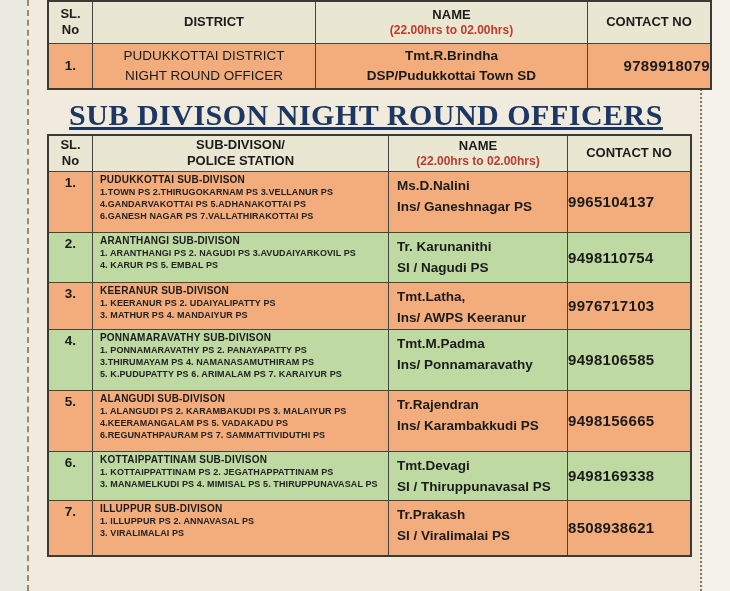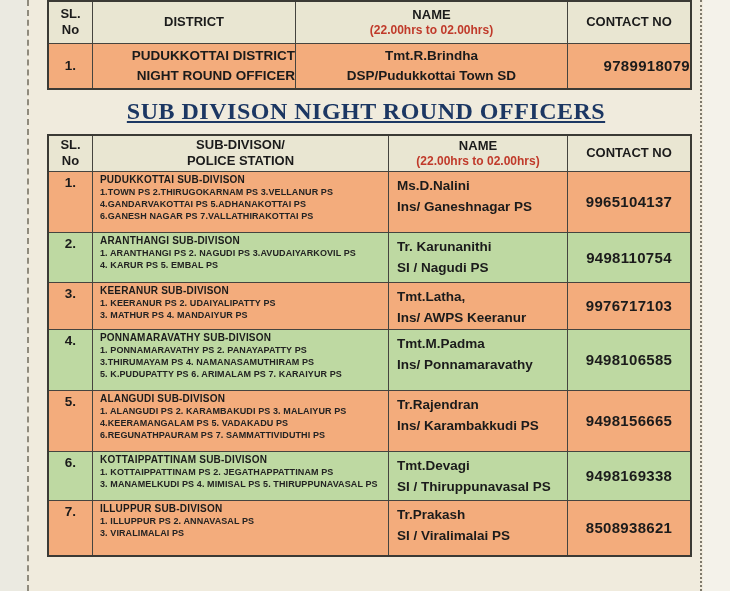--- a/index.html
+++ b/index.html
@@ -35,61 +35,61 @@
   .th{background:#e9e6d2;text-align:center;vertical-align:middle;
       font-weight:bold;font-size:13px;line-height:1.25;}
   .th-hours{color:#c03a2a;font-size:12px;font-weight:bold;}
 
   .row-orange{background:#f3ac7c;}
   .row-green{background:#bed9a2;}
 
   
   .t1-row{height:46px;}
   .t1-sl{width:43px;text-align:center;vertical-align:middle;font-weight:bold;font-size:13.5px;}
-  .t1-district{width:202px;text-align:right;vertical-align:middle;font-weight:bold;font-size:13.5px;line-height:1.45;}
+  .t1-district{width:202px;text-align:center;vertical-align:middle;font-weight:normal;font-size:13.5px;line-height:1.45;}
   .t1-name{width:271px;text-align:center;vertical-align:middle;font-weight:bold;font-size:13.5px;line-height:1.45;}
   .t1-contact{width:122px;text-align:right;vertical-align:middle;font-weight:bold;font-size:15px;letter-spacing:0.3px;}
 
   
   .section-heading{
     margin-top:8px;text-align:center;
-    font-family:"Liberation Serif",serif;font-weight:bold;font-size:24px;
+    font-family:"Liberation Serif",serif;font-weight:bold;font-size:30px;
     color:#1c3763;letter-spacing:0.5px;height:33px;
   }
   .section-heading span{text-decoration:underline;}
 
   
   .t2{margin-top:3px;}
   .c-sl{width:43px;text-align:center;vertical-align:top;font-weight:bold;font-size:13.5px;padding-top:3px;}
   .c-div{width:295px;vertical-align:top;padding:2px 4px 2px 7px;}
   .div-title{font-size:10px;font-weight:bold;letter-spacing:0.2px;line-height:1.25;}
   .ps-line{font-size:9px;font-weight:bold;line-height:1.35;color:#232323;letter-spacing:0.1px;}
   .c-name{width:178px;vertical-align:top;padding:3px 4px 0 8px;font-weight:bold;font-size:13.5px;}
   .c-name .nm{line-height:21px;}
-  .c-contact{width:122px;text-align:center;vertical-align:middle;font-weight:bold;font-size:15px;letter-spacing:0.3px;}
+  .c-contact{width:122px;text-align:left;vertical-align:middle;font-weight:bold;font-size:15px;letter-spacing:0.3px;}
 </style>
 </head>
 <body>
 
 <div class="left-strip"></div>
 <div class="left-perforation"></div>
 <div class="right-strip"></div>
 <div class="right-perforation"></div>
 
 <div class="content">
 
 
   <table>
     <tbody>
         <tr style="height:42px;">
       <th class="th" style="width:43px;">
         <div>SL.</div>
         <div>No</div>
       </th>
-      <th class="th" style="width:202px;">DISTRICT</th>
+      <th class="th" style="width:202px;padding-left:20px;">DISTRICT</th>
       <th class="th" style="width:271px;">
         <div>NAME</div>
         <div class="th-hours">(22.00hrs to 02.00hrs)</div>
       </th>
       <th class="th" style="width:122px;">CONTACT NO</th>
     </tr>
     <tr class="t1-row row-orange">
       <td class="t1-sl">1.</td>
       <td class="t1-district">
         <div>PUDUKKOTTAI DISTRICT</div>

